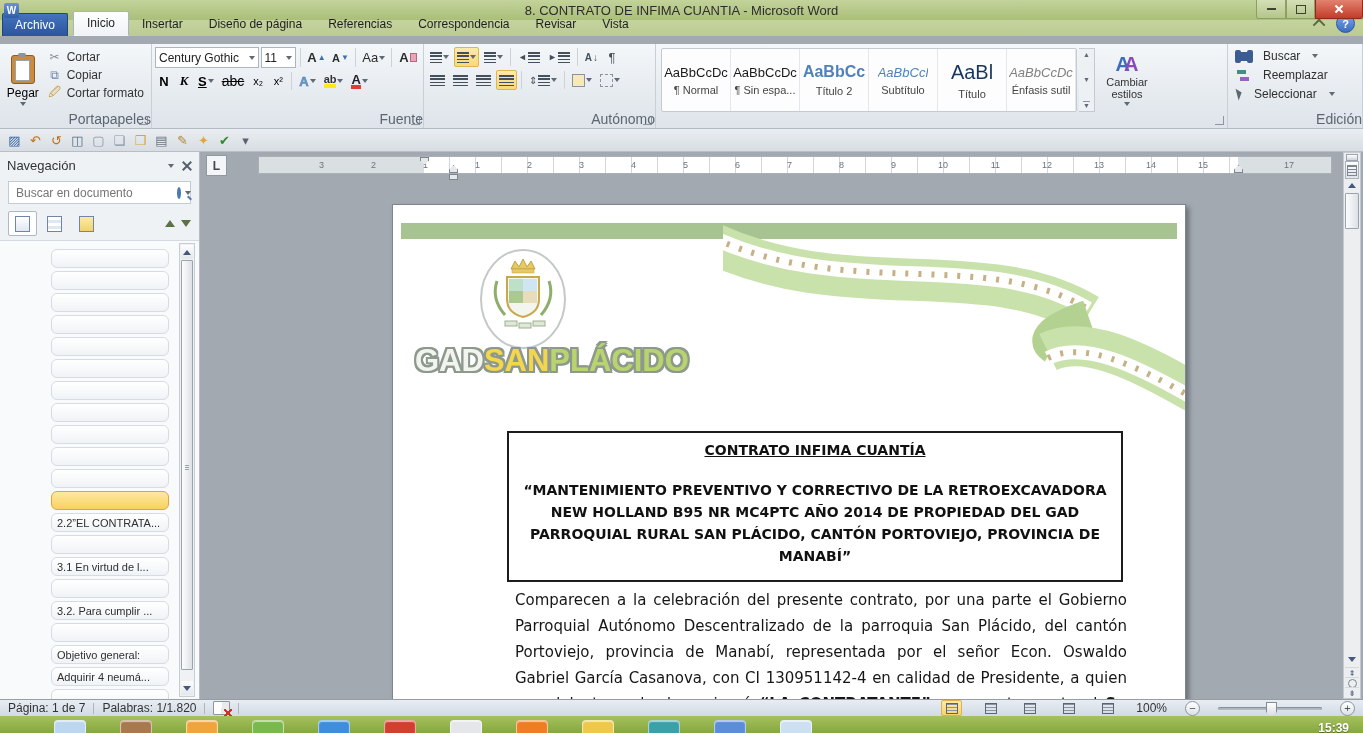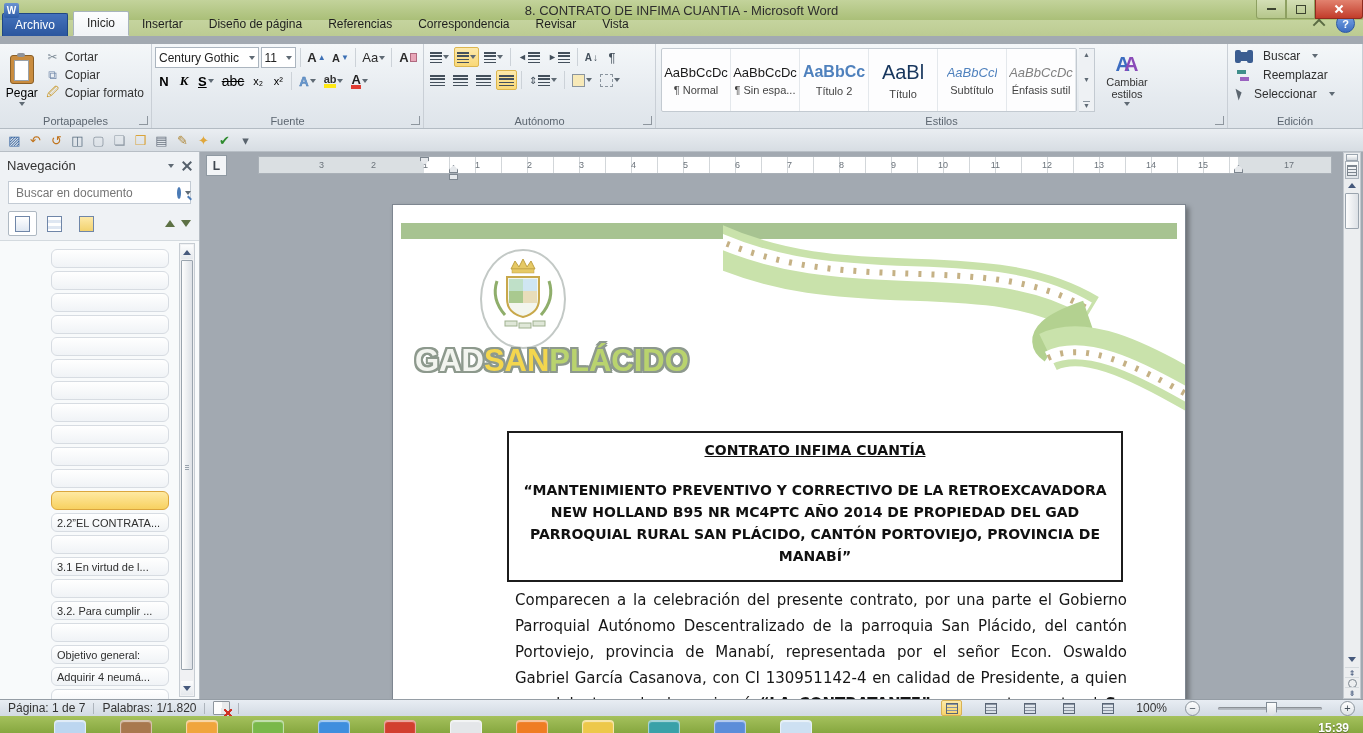--- a/index.html
+++ b/index.html
@@ -27,21 +27,21 @@
   .tab.file{background:linear-gradient(#4472bc,#2b569e);color:#fff;border:1px solid #1f4684;border-bottom:none;border-radius:2px 2px 0 0;margin-right:5px;padding:4px 12px;}
   .tab.active{background:linear-gradient(#fdfeff,#f0f3f6);border:1px solid #a8b4be;border-bottom:1px solid #f3f6f8;border-radius:2px 2px 0 0;color:#262626;}
   .tabrow-right{position:absolute;right:8px;bottom:3px;display:flex;gap:7px;align-items:center;}
   .chev{width:18px;height:15px;display:flex;align-items:center;justify-content:center;}
   .chev span{width:7px;height:7px;border-left:2px solid #5a6a43;border-top:2px solid #5a6a43;transform:rotate(45deg) translateY(2px);}
   .helpbtn{width:17px;height:17px;border-radius:50%;background:linear-gradient(#7aa7e8,#3c6cc0);border:1px solid #2a57a5;color:#fff;font-weight:bold;font-size:11px;display:flex;align-items:center;justify-content:center;}
 
   
   .ribbon{position:absolute;top:44px;left:0;right:0;height:84px;background:linear-gradient(#f4f7f9,#e5eaef 65%,#dee4ea);border-bottom:1px solid #b3bbc3;display:flex;}
   .rgroup{position:relative;border-right:1px solid #c9cfd6;box-sizing:border-box;padding:3px 3px 15px;}
-  .rgroup-label{position:absolute;bottom:1px;left:0;right:0;text-align:center;font-size:11px;color:#5c6670;}
+  .rgroup-label{position:absolute;bottom:1px;left:0;right:0;text-align:right;font-size:14px;color:#5c6670;}
   .dlg{position:absolute;right:3px;bottom:3px;width:8px;height:8px;border-left:1px solid #7a838c;border-bottom:1px solid #7a838c;transform:rotate(270deg);opacity:.8;}
   .rbtn{display:flex;align-items:center;gap:4px;padding:1px 4px;border-radius:2px;color:#333;}
   .rbtn.hl,.sbtn.hl{background:linear-gradient(#fde9ab,#f9d877);border:1px solid #dcb64f;}
   .sbtn{min-width:18px;height:20px;display:flex;align-items:center;justify-content:center;gap:1px;border:1px solid transparent;border-radius:2px;padding:0 2px;box-sizing:border-box;}
   .car{width:0;height:0;border-left:3px solid transparent;border-right:3px solid transparent;border-top:4px solid #5f6a74;display:inline-block;}
   .vsep{width:1px;background:#ccd2d8;margin:1px 2px;align-self:stretch;}
 
   
   .g-clip{width:152px;display:flex;}
   .paste{width:44px;display:flex;flex-direction:column;align-items:center;justify-content:center;gap:2px;border:1px solid transparent;border-radius:2px;}
@@ -247,21 +247,21 @@
         <div class="rbtn">
           <span class="mini" style="color:#7a8894;">✂</span>
           <span class="txt">Cortar</span>
         </div>
         <div class="rbtn">
           <span class="mini" style="color:#6f86a8;">⧉</span>
           <span class="txt">Copiar</span>
         </div>
         <div class="rbtn">
           <span class="mini" style="color:#c99a2e;">🖉</span>
-          <span class="txt">Copiar formato</span>
+          <span class="txt">Cortar formato</span>
         </div>
       </div>
       <div class="rgroup-label">Portapapeles</div>
       <div class="dlg"></div>
     </div>
 
     <div class="rgroup g-font">
       <div class="fontrow">
         <div class="combo family">
           <span>Century Gothic</span>
@@ -407,46 +407,45 @@
             <span class="stname">¶ Sin espa...</span>
           </div>
 
 
           <div class="stitem">
             <span class="stprev st-h2">AaBbCc</span>
             <span class="stname">Título 2</span>
           </div>
 
           <div class="stitem">
+            <span class="stprev st-sub">AaBbCcl</span>
+            <span class="stname">Subtítulo</span>
+          </div>
+
+          <div class="stitem">
             <span class="stprev st-title">AaBl</span>
             <span class="stname">Título</span>
-          </div>
-
-          <div class="stitem">
-            <span class="stprev st-sub">AaBbCcl</span>
-            <span class="stname">Subtítulo</span>
           </div>
 
           <div class="stitem">
             <span class="stprev st-emph">AaBbCcDc</span>
             <span class="stname">Énfasis sutil</span>
           </div>
 
       </div>
       <div class="gscroll">
         <div style="font-size:7px;color:#5f6a74;">▲</div>
         <div style="font-size:7px;color:#5f6a74;">▼</div>
         <div style="font-size:7px;color:#5f6a74;border-top:1px solid #8a949e;">▼</div>
       </div>
       <div class="changesty">
         <span class="AA"><span class="a1">A</span><span class="a2">A</span></span>
         <span>Cambiar estilos</span>
         <span class="car"></span>
       </div>
-      <div class="rgroup-label">Estilos</div>
       <div class="dlg"></div>
     </div>
 
     <div class="rgroup g-edit">
       <div class="erow">
         <span class="binoc"></span>
         <span>Buscar</span>
           <span class="car"></span>
       </div>
       <div class="erow">

